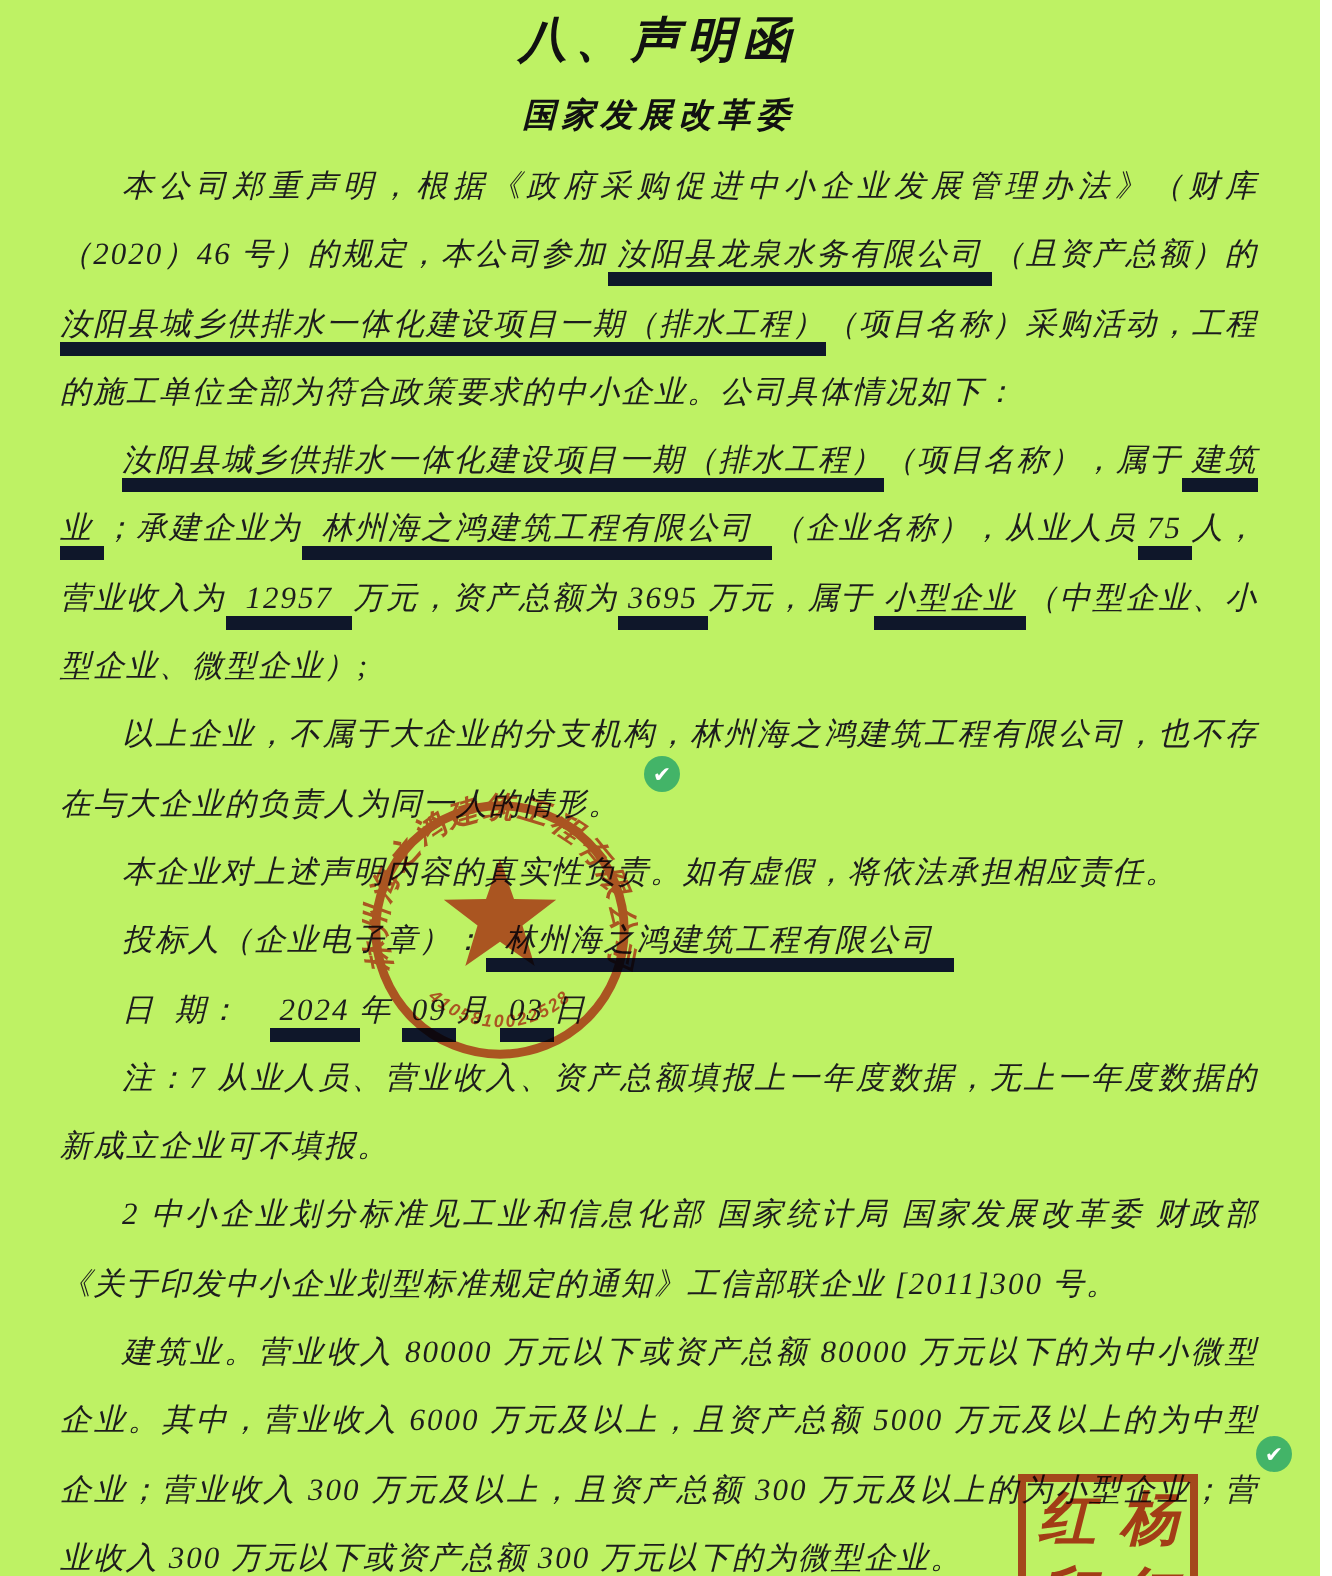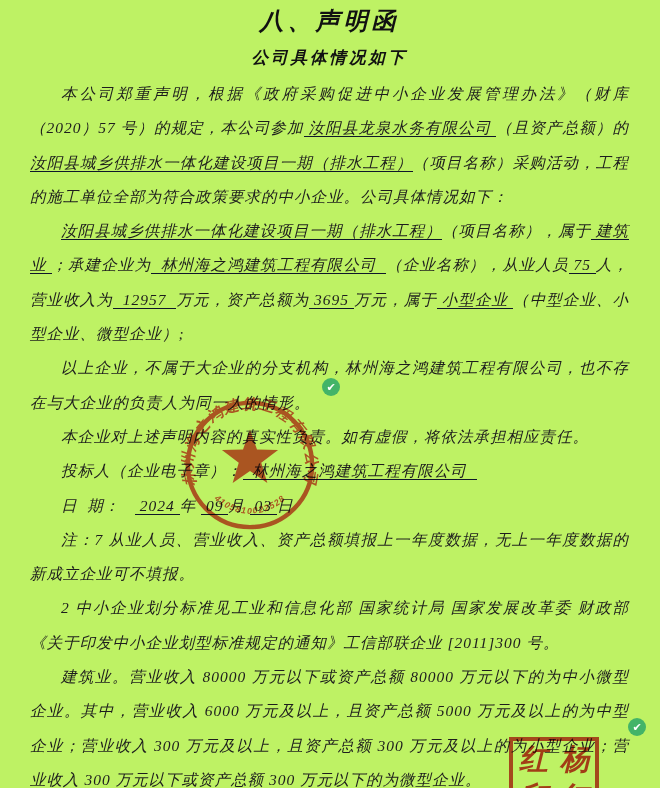--- a/index.html
+++ b/index.html
@@ -32,21 +32,21 @@
     color:#111;
   }
   .bodytext {
     margin-top:8px;
     font-size:15.5px;
     line-height:34.3px;
     letter-spacing:1px;
     text-align:justify;
   }
   .bodytext p { margin:0; text-indent:2em; }
-  .u { border-bottom:1px solid #0f172a; }
+  .u { border-bottom:7px solid #0f172a; }
   
   .seal {
     position:absolute;
     left:181px; top:396px;
     width:138px; height:138px;
     z-index:3;
     opacity:0.85;
     mix-blend-mode:multiply;
   }
   .seal text { font-family:"Liberation Sans","DejaVu Sans",sans-serif; }
@@ -85,23 +85,23 @@
   }
   .check-1 { left:322px; top:378px; }
   .check-2 { left:628px; top:718px; }
 </style>
 </head>
 <body>
 
 <div class="page">
   <div class="content">
     <h1 class="doc-title">八、声明函</h1>
-    <h2 class="doc-subtitle">公司具体情况如下</h2>
+    <h2 class="doc-subtitle">国家发展改革委</h2>
     <div class="bodytext">
-      <p><span>本公司郑重声明，根据《政府采购促进中小企业发展管理办法》（财库（2020）57 号）的规定，本公司参加</span><span class="u">&nbsp;汝阳县龙泉水务有限公司&nbsp;</span><span>（且资产总额）的</span><span class="u">汝阳县城乡供排水一体化建设项目一期（排水工程）</span><span>（项目名称）采购活动，工程的施工单位全部为符合政策要求的中小企业。公司具体情况如下：</span></p>
+      <p><span>本公司郑重声明，根据《政府采购促进中小企业发展管理办法》（财库（2020）46 号）的规定，本公司参加</span><span class="u">&nbsp;汝阳县龙泉水务有限公司&nbsp;</span><span>（且资产总额）的</span><span class="u">汝阳县城乡供排水一体化建设项目一期（排水工程）</span><span>（项目名称）采购活动，工程的施工单位全部为符合政策要求的中小企业。公司具体情况如下：</span></p>
       <p><span class="u">汝阳县城乡供排水一体化建设项目一期（排水工程）</span><span>（项目名称），属于</span><span class="u">&nbsp;建筑业&nbsp;</span><span>；承建企业为</span><span class="u">&nbsp;&nbsp;林州海之鸿建筑工程有限公司&nbsp;&nbsp;</span><span>（企业名称），从业人员</span><span class="u">&nbsp;75&nbsp;</span><span>人，营业收入为</span><span class="u">&nbsp;&nbsp;12957&nbsp;&nbsp;</span><span>万元，资产总额为</span><span class="u">&nbsp;3695&nbsp;</span><span>万元，属于</span><span class="u">&nbsp;小型企业&nbsp;</span><span>（中型企业、小型企业、微型企业）;</span></p>
       <p><span>以上企业，不属于大企业的分支机构，林州海之鸿建筑工程有限公司，也不存在与大企业的负责人为同一人的情形。</span></p>
       <p><span>本企业对上述声明内容的真实性负责。如有虚假，将依法承担相应责任。</span></p>
       <p><span>投标人（企业电子章）：</span><span class="u">&nbsp;&nbsp;林州海之鸿建筑工程有限公司&nbsp;&nbsp;</span></p>
       <p><span>日&nbsp;&nbsp;期：&nbsp;&nbsp;&nbsp;</span><span class="u">&nbsp;2024&nbsp;</span><span>年 </span><span class="u">&nbsp;09&nbsp;</span><span>月 </span><span class="u">&nbsp;03&nbsp;</span><span>日</span></p>
       <p><span>注：7 从业人员、营业收入、资产总额填报上一年度数据，无上一年度数据的新成立企业可不填报。</span></p>
       <p><span>2 中小企业划分标准见工业和信息化部 国家统计局 国家发展改革委 财政部 《关于印发中小企业划型标准规定的通知》工信部联企业 [2011]300 号。</span></p>
       <p><span>建筑业。营业收入 80000 万元以下或资产总额 80000 万元以下的为中小微型企业。其中，营业收入 6000 万元及以上，且资产总额 5000 万元及以上的为中型企业；营业收入 300 万元及以上，且资产总额 300 万元及以上的为小型企业；营业收入 300 万元以下或资产总额 300 万元以下的为微型企业。</span></p>
     </div>
   </div>

